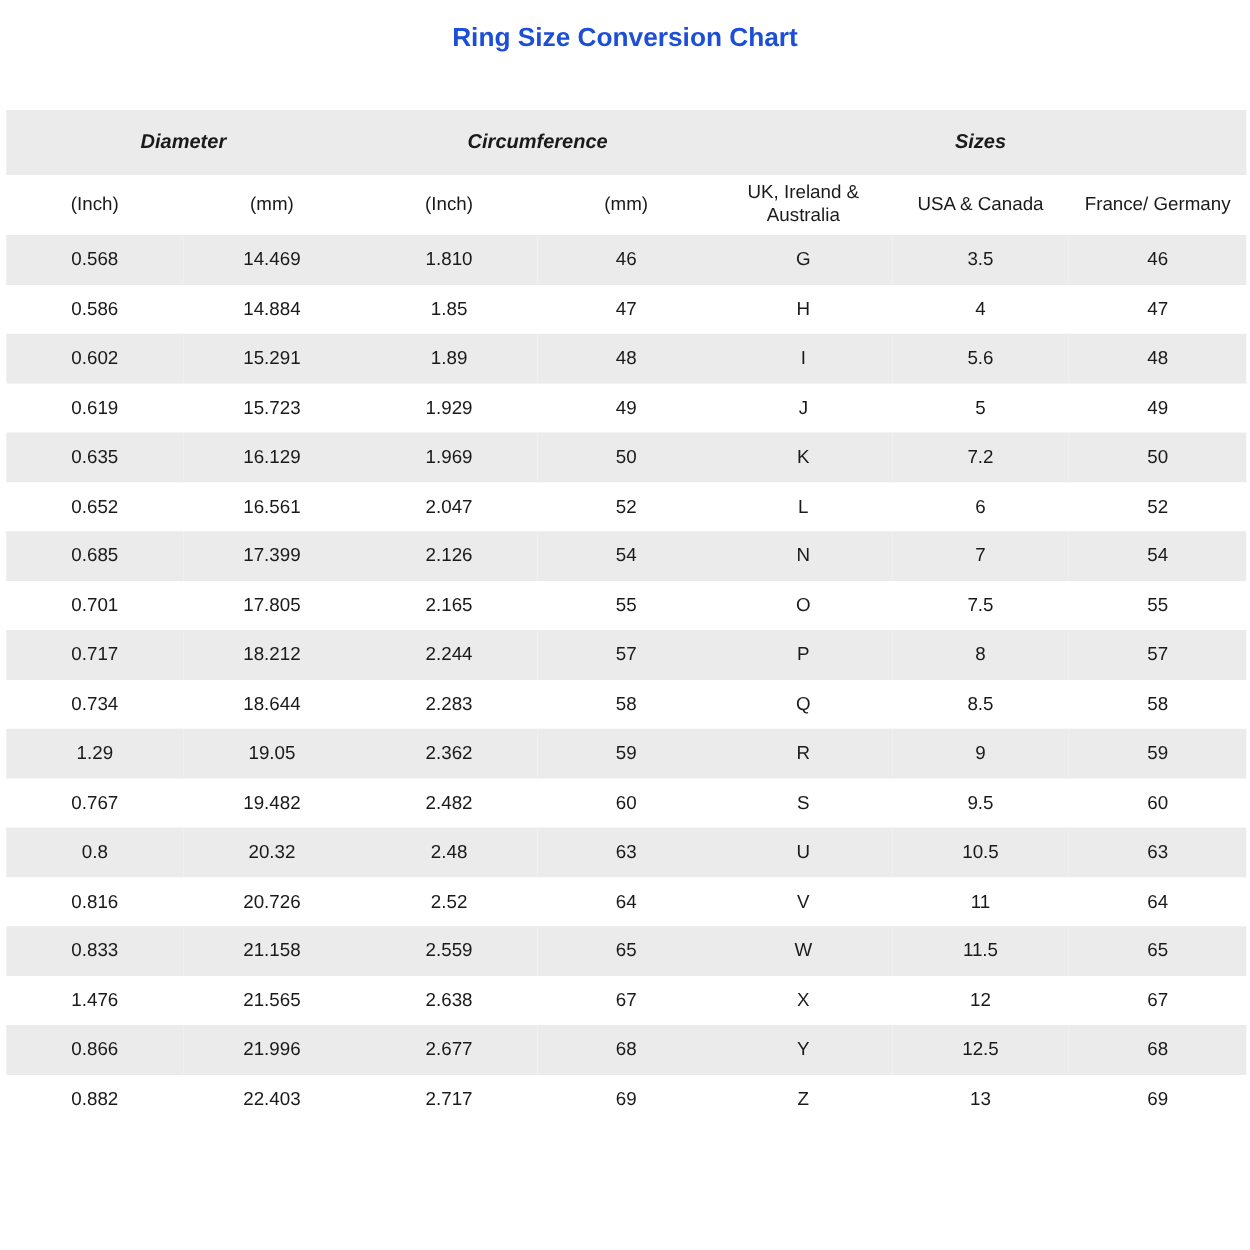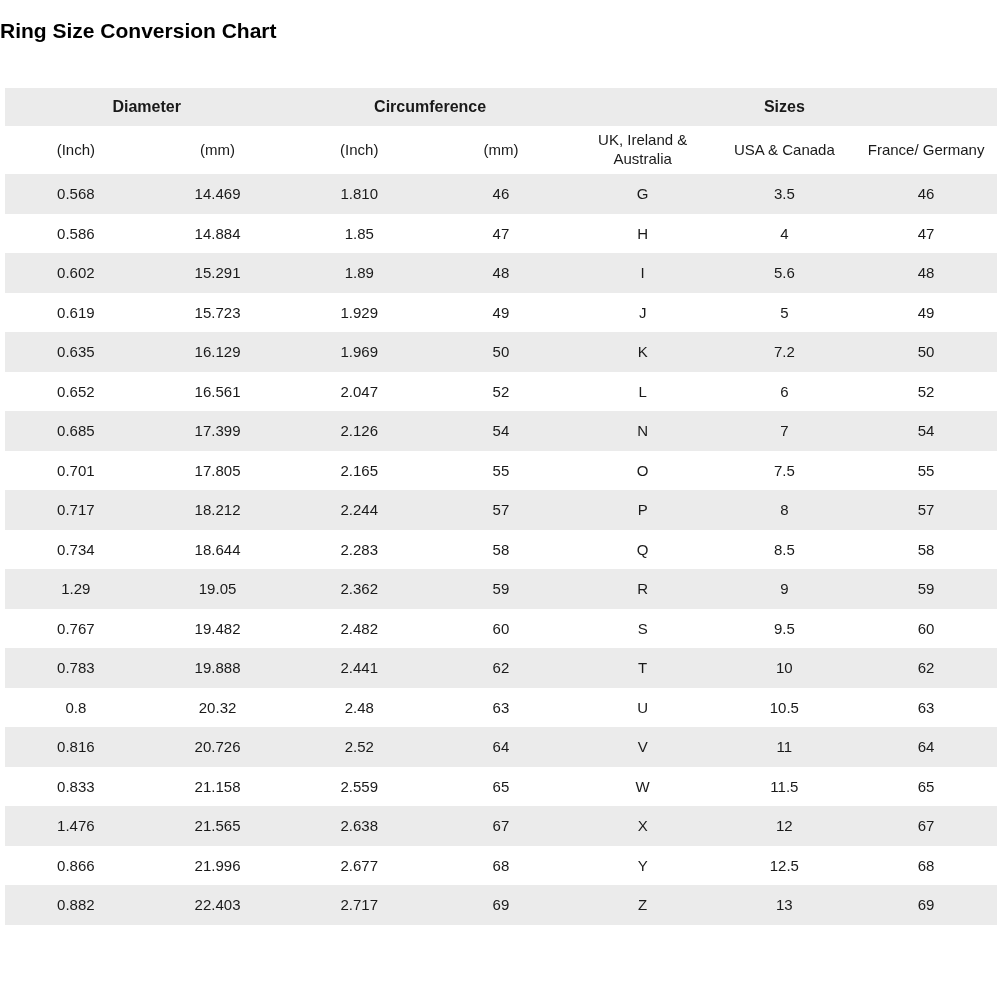--- a/index.html
+++ b/index.html
@@ -6,43 +6,45 @@
   html, body {
     width: 1000px;
     height: 1000px;
     background: #ffffff;
     font-family: "Liberation Sans", sans-serif;
     color: #1a1a1a;
     overflow: hidden;
   }
   .page-title {
     padding-top: 18px;
+    text-align: center;
     font-size: 21px;
     font-weight: bold;
     line-height: 25px;
-    color: #000000;
+    color: #1d4ed8;
   }
   .conversion-table {
     width: 992px;
     margin: 45px 3px 0 5px;
     border-collapse: collapse;
     table-layout: fixed;
   }
   .conversion-table th,
   .conversion-table td {
     text-align: center;
     vertical-align: middle;
     font-weight: normal;
     padding: 0 4px;
   }
   thead tr.group-row th {
-    height: 38px;
+    height: 52px;
     background: #ebebeb;
     font-size: 16px;
     font-weight: bold;
+    font-style: italic;
   }
   thead tr.cols-row th {
     height: 48px;
     background: #ffffff;
     font-size: 15px;
     line-height: 1.25;
   }
   tbody td {
     height: 39.5px;
     font-size: 15px;
@@ -175,29 +177,20 @@
       <tr>
         <td>0.767</td>
         <td>19.482</td>
         <td>2.482</td>
         <td>60</td>
         <td>S</td>
         <td>9.5</td>
         <td>60</td>
       </tr>
       <tr>
-        <td>0.783</td>
-        <td>19.888</td>
-        <td>2.441</td>
-        <td>62</td>
-        <td>T</td>
-        <td>10</td>
-        <td>62</td>
-      </tr>
-      <tr>
         <td>0.8</td>
         <td>20.32</td>
         <td>2.48</td>
         <td>63</td>
         <td>U</td>
         <td>10.5</td>
         <td>63</td>
       </tr>
       <tr>
         <td>0.816</td>

